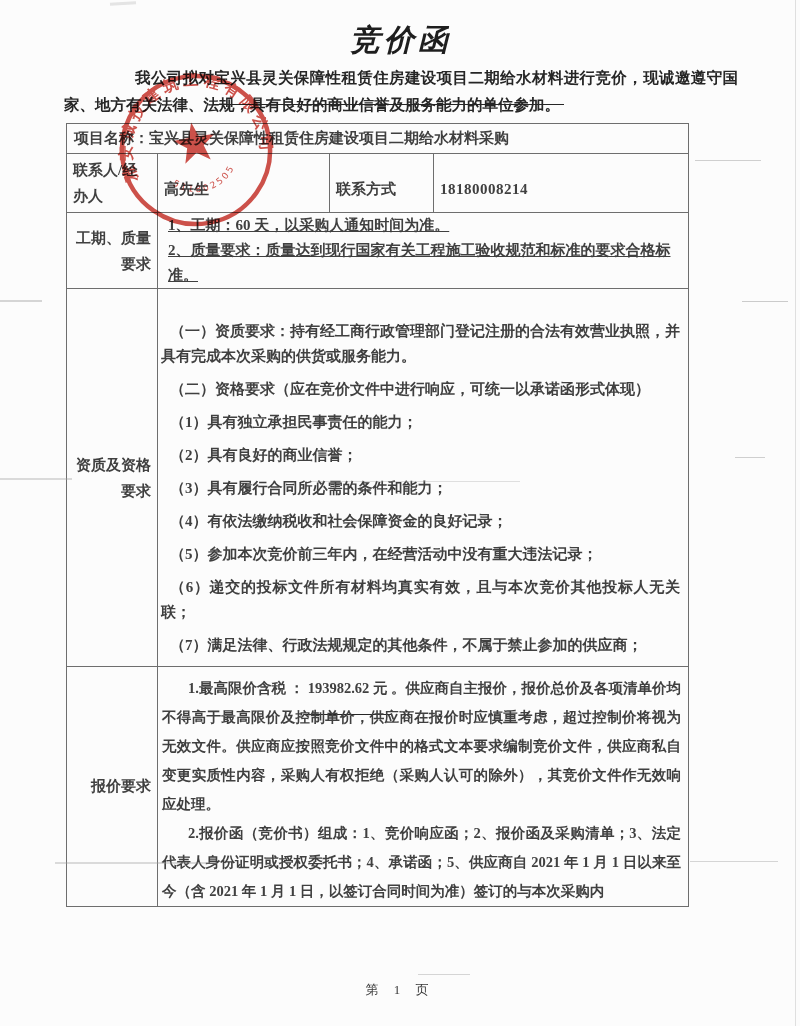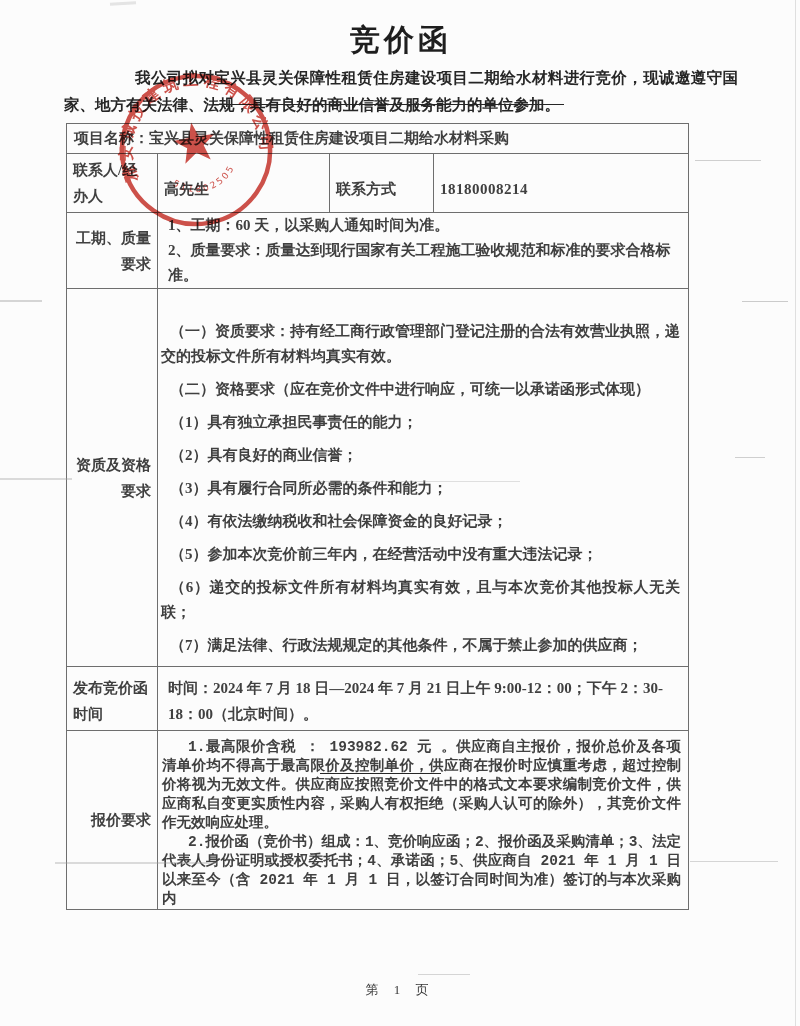--- a/index.html
+++ b/index.html
@@ -6,20 +6,21 @@
   body{
     width:800px;height:1026px;position:relative;overflow:hidden;
     background:#fcfcfc;
     font-family:"Liberation Serif","DejaVu Serif",serif;
     color:#262626;
   }
   .doc-title{
     position:absolute;top:20px;left:64px;width:674px;
     text-align:center;font-size:30px;font-weight:bold;letter-spacing:4px;
     color:#1e1e1e;
+    font-style:italic;
   }
   .intro{
     position:absolute;top:64px;left:64px;width:674px;
     font-size:15.5px;line-height:27px;font-weight:bold;
     text-align:justify;text-indent:71px;
   }
   .u{border-bottom:1.5px solid #262626;padding-bottom:18px;}
 
   table.bid{
     position:absolute;left:66px;top:123px;width:622px;
@@ -30,28 +31,28 @@
     font-size:15px;font-weight:bold;color:#404040;
     padding:0 6px;vertical-align:middle;overflow:hidden;
   }
   .lbl{white-space:pre-line;line-height:26px;}
   td.c{text-align:right;}
   td.top{vertical-align:top;padding-top:10px;}
   tr.r1 td,tr.r2 td{padding-left:7px;}
   tr.r3 td.top{padding-top:12px;}
   td.phone{font-weight:normal;font-size:15px;letter-spacing:.5px;}
   tr.r5 td{vertical-align:top;padding-top:7px;}
-  tr.r6 td.val{line-height:25px;padding-left:10px;}
+  tr.r6 td.val{line-height:25px;padding-left:10px;text-decoration:underline;}
   tr.r6 td.val div{margin:0;}
   tr.r7 td.qual{vertical-align:top;padding:30px 8px 0 3px;}
   .qual-item{line-height:25px;margin-bottom:8px;text-indent:9px;text-align:justify;}
   tr.r8 td{vertical-align:top;padding-top:8px;line-height:26px;}
   tr.r8 td.val{padding-left:10px;}
   tr.r9 td.quo{vertical-align:top;padding:7px 7px 0 4px;}
-  .quo p{margin:0;font-size:14.5px;line-height:19px;text-indent:26px;text-align:justify;font-family:Liberation Mono, monospace;}
+  .quo p{margin:0;font-size:14.5px;line-height:29px;text-indent:26px;text-align:justify;}
   .footer{
     position:absolute;top:981px;left:0;width:800px;text-align:center;
     font-size:13px;letter-spacing:6px;color:#3a3a3a;font-weight:normal;
   }
   
   .seal{position:absolute;left:111px;top:65px;mix-blend-mode:multiply;opacity:.88;}
   
   .art{position:absolute;background:#9a9a9a;}
 </style>
 </head>
@@ -86,35 +87,30 @@
 要求</td>
     <td colspan="3" class="val">
       <div>1、工期：60 天，以采购人通知时间为准。</div>
       <div>2、质量要求：质量达到现行国家有关工程施工验收规范和标准的要求合格标准。</div>
     </td>
   </tr>
   <tr class="r7" style="height:362px">
     <td class="lbl c">资质及资格
 要求</td>
     <td colspan="3" class="qual">
-      <div class="qual-item">（一）资质要求：持有经工商行政管理部门登记注册的合法有效营业执照，递交的投标文件所有材料均真实有效。</div>
+      <div class="qual-item">（一）资质要求：持有经工商行政管理部门登记注册的合法有效营业执照，并具有完成本次采购的供货或服务能力。</div>
       <div class="qual-item">（二）资格要求（应在竞价文件中进行响应，可统一以承诺函形式体现）</div>
       <div class="qual-item">（1）具有独立承担民事责任的能力；</div>
       <div class="qual-item">（2）具有良好的商业信誉；</div>
       <div class="qual-item">（3）具有履行合同所必需的条件和能力；</div>
       <div class="qual-item">（4）有依法缴纳税收和社会保障资金的良好记录；</div>
       <div class="qual-item">（5）参加本次竞价前三年内，在经营活动中没有重大违法记录；</div>
       <div class="qual-item">（6）递交的投标文件所有材料均真实有效，且与本次竞价其他投标人无关联；</div>
       <div class="qual-item">（7）满足法律、行政法规规定的其他条件，不属于禁止参加的供应商；</div>
     </td>
-  </tr>
-  <tr class="r8" style="height:64px">
-    <td class="lbl">发布竞价函
-时间</td>
-    <td colspan="3" class="val">时间：2024 年 7 月 18 日—2024 年 7 月 21 日上午 9:00-12：00；下午 2：30-18：00（北京时间）。</td>
   </tr>
   <tr class="r9" style="height:139px">
     <td class="c">报价要求</td>
     <td colspan="3" class="quo">
       <p><span>1.最高限价含税 ：</span><span class="u"> 193982.62 元 </span><span>。供应商自主报价，报价总价及各项清单价均不得高于最高限价及控制单价，供应商在报价时应慎重考虑，超过控制价将视为无效文件。供应商应按照竞价文件中的格式文本要求编制竞价文件，供应商私自变更实质性内容，采购人有权拒绝（采购人认可的除外），其竞价文件作无效响应处理。</span></p>
       <p>2.报价函（竞价书）组成：1、竞价响应函；2、报价函及采购清单；3、法定代表人身份证明或授权委托书；4、承诺函；5、供应商自 2021 年 1 月 1 日以来至今（含 2021 年 1 月 1 日，以签订合同时间为准）签订的与本次采购内</p>
     </td>
   </tr>
 </tbody>
   </table>

